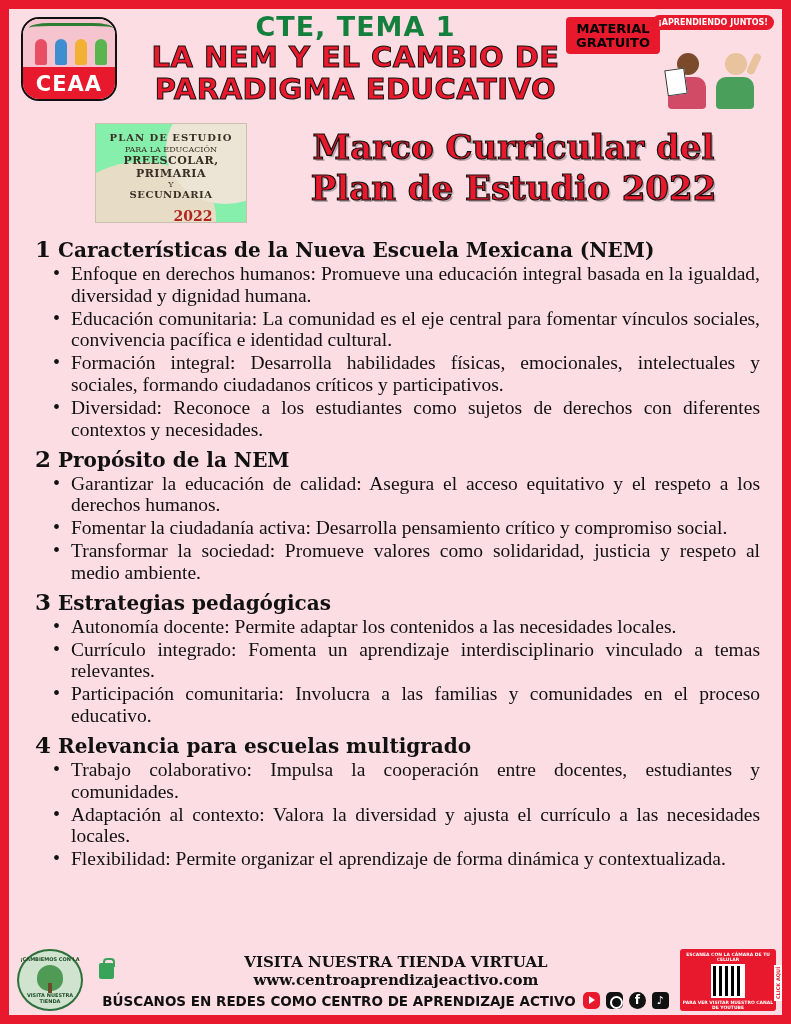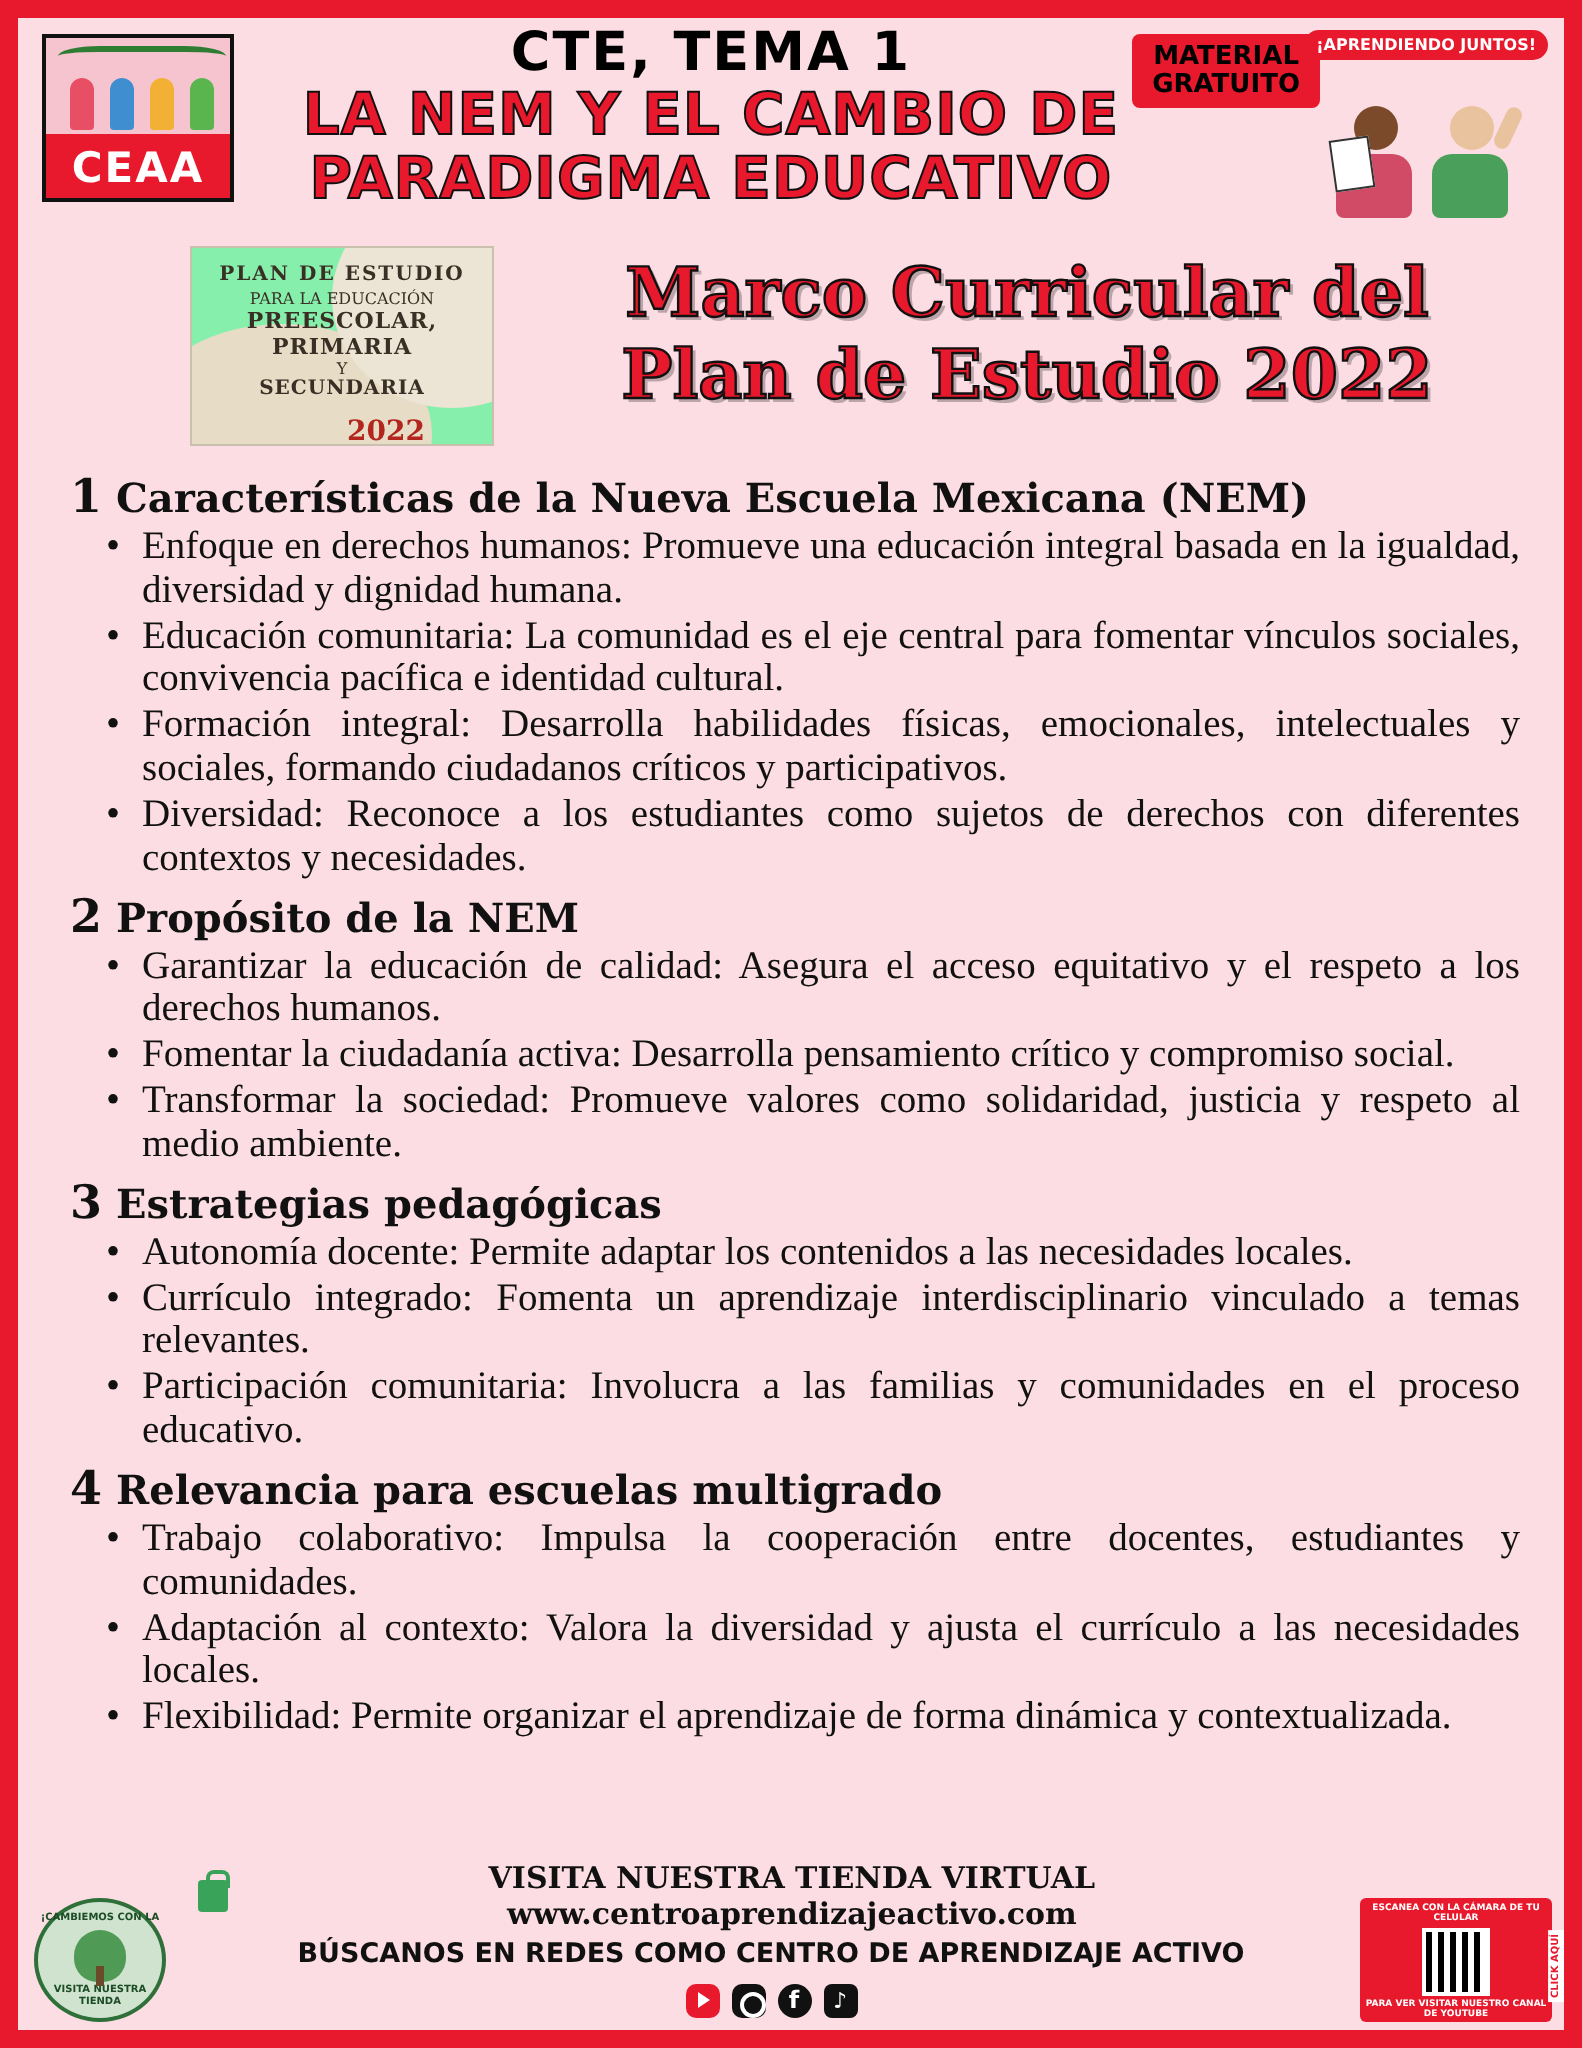--- a/index.html
+++ b/index.html
@@ -29,21 +29,21 @@
 
   
   .header {
     position: relative;
     height: 112px;
   }
   .logo-ceaa {
     position: absolute;
     left: 12px; top: 8px;
     width: 96px; height: 84px;
-    border-radius: 0;
+    border-radius: 18px;
     background: #ffffff;
     border: 2px solid #111;
     overflow: hidden;
   }
   .logo-ceaa .top {
     height: 48px;
     background: #f6c4cf;
     position: relative;
   }
   .logo-ceaa .arc {
@@ -67,21 +67,21 @@
   .title-block {
     position: absolute;
     left: 120px; right: 200px; top: 4px;
     text-align: center;
   }
   .title-line1 {
     font-family: "DejaVu Sans", sans-serif;
     font-weight: 900;
     font-size: 27px;
     letter-spacing: 1px;
-    color: #000000;
+    color: #15803d;
     line-height: 1.05;
   }
   .title-line2 {
     font-family: "DejaVu Sans", sans-serif;
     font-weight: 900;
     font-size: 29px;
     color: #e8192c;
     -webkit-text-stroke: 1px #111;
     line-height: 1.02;
     letter-spacing: 0.5px;
@@ -281,21 +281,21 @@
     content:""; position:absolute; left:4px; top:-5px; width:8px;height:7px;
     border:2px solid #3aa35a; border-bottom:none; border-radius:4px 4px 0 0;
   }
   .f-line1 .url { color:#111; }
   .f-line2 {
     margin-top: 3px;
     font-family: "DejaVu Sans", sans-serif;
     font-weight: bold;
     font-size: 13.5px;
     color: #111;
-    display: flex; align-items:center; justify-content:center; gap:7px;flex-direction:column;
+    display: flex; align-items:center; justify-content:center; gap:7px;
   }
   .soc { display:inline-flex; align-items:center; gap:6px; }
   .ic { width:17px;height:17px;border-radius:4px;display:inline-block; }
   .ic.yt{ background:#e8192c; border-radius:5px; position:relative;}
   .ic.yt::after{content:"";position:absolute;left:6px;top:4px;border-left:6px solid #fff;border-top:4px solid transparent;border-bottom:4px solid transparent;}
   .ic.ig{ background:#111; border-radius:5px; position:relative;}
   .ic.ig::after{content:"";position:absolute;left:4px;top:4px;width:9px;height:9px;border:2px solid #fff;border-radius:50%;}
   .ic.fb{ background:#111; border-radius:50%; color:#fff; font-family:"DejaVu Sans",sans-serif;font-weight:bold;font-size:12px;text-align:center;line-height:17px;}
   .ic.tk{ background:#111; border-radius:4px; color:#fff; font-family:"DejaVu Sans",sans-serif;font-weight:bold;font-size:11px;text-align:center;line-height:17px;}
   .qr-box {

